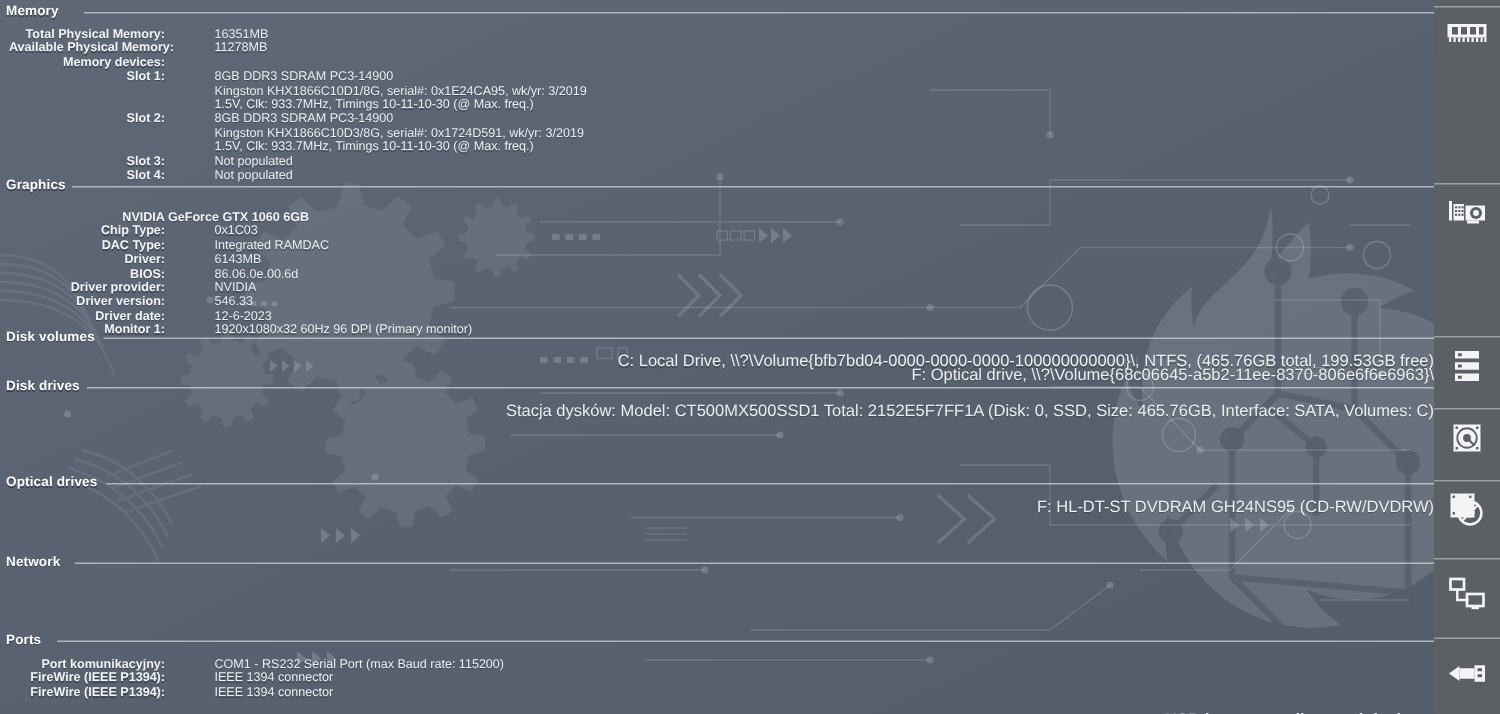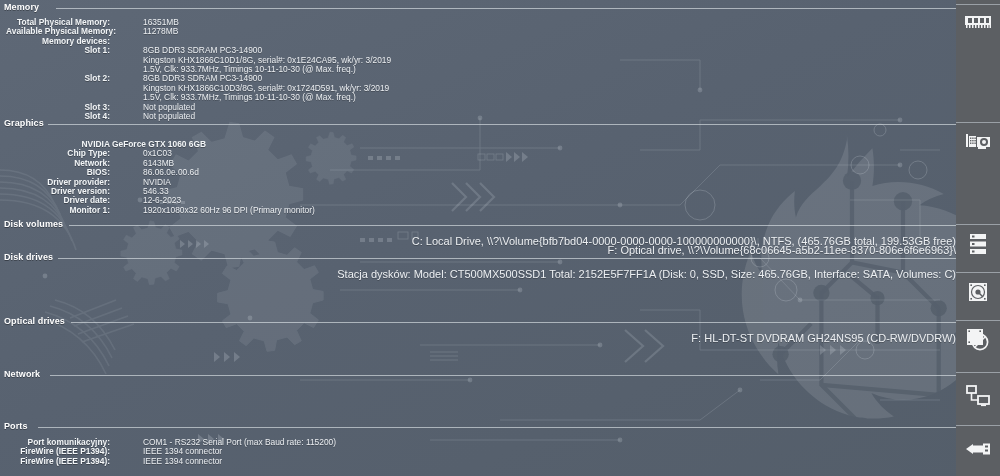--- a/index.html
+++ b/index.html
@@ -437,21 +437,25 @@
     </div>
     <div class="rows" style="padding-top:8px">
       <div class="row">
         <span class="k" style="width:200px">NVIDIA GeForce GTX 1060 6GB</span>
       </div>
       <div class="row">
         <span class="k">Chip Type:</span>
         <span class="v">0x1C03</span>
       </div>
       <div class="row">
-        <span class="k">Network:</span>
+        <span class="k">DAC Type:</span>
+        <span class="v">Integrated RAMDAC</span>
+      </div>
+      <div class="row">
+        <span class="k">Driver:</span>
         <span class="v">6143MB</span>
       </div>
       <div class="row">
         <span class="k">BIOS:</span>
         <span class="v">86.06.0e.00.6d</span>
       </div>
       <div class="row">
         <span class="k">Driver provider:</span>
         <span class="v">NVIDIA</span>
       </div>

